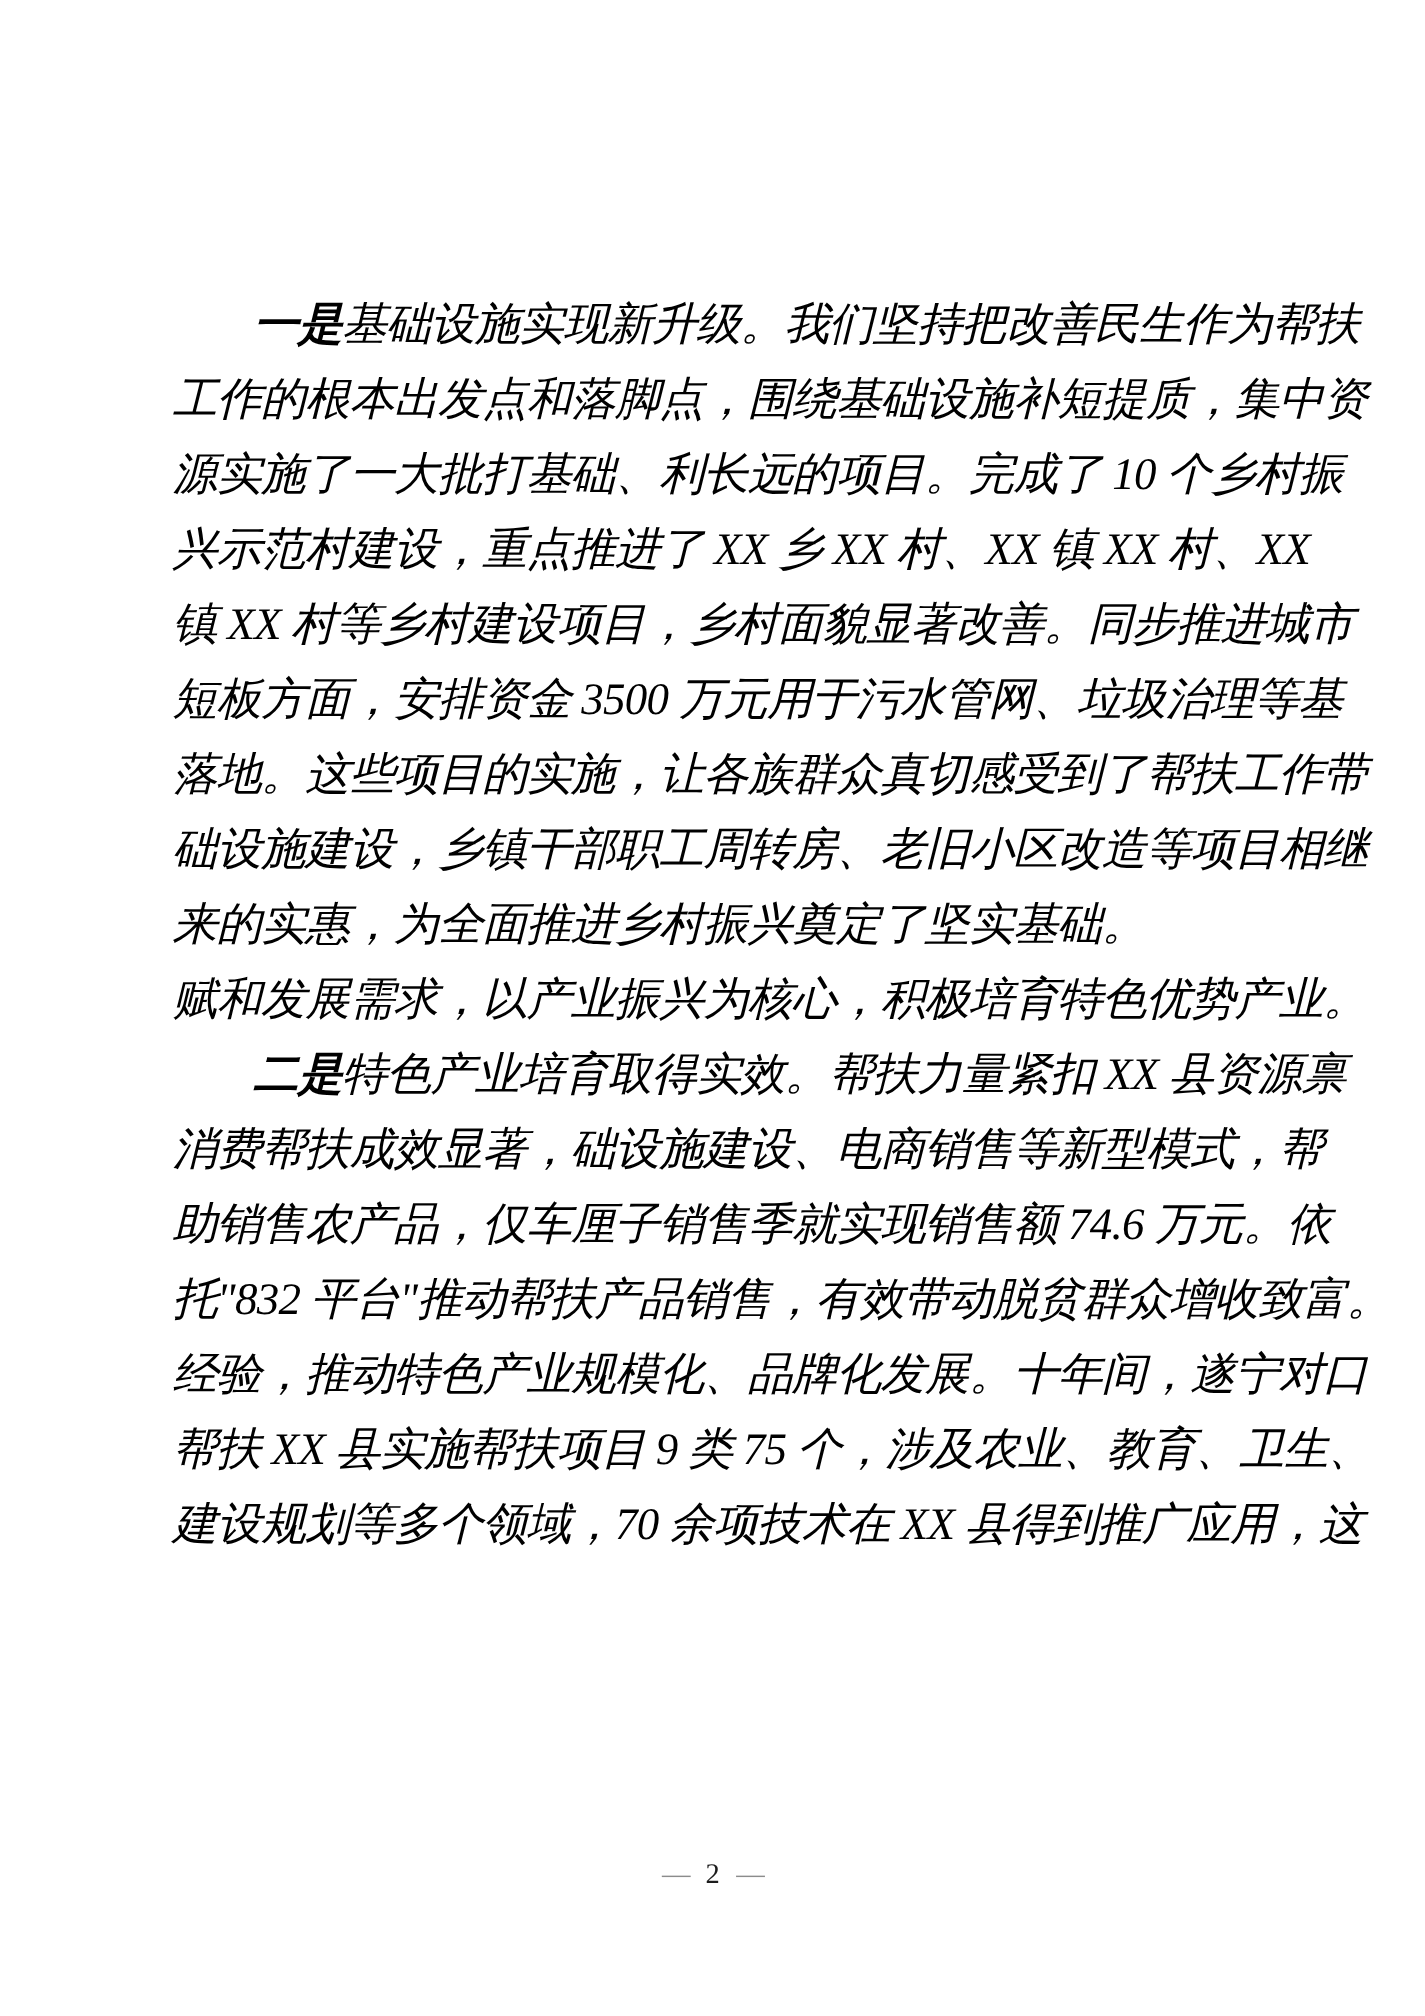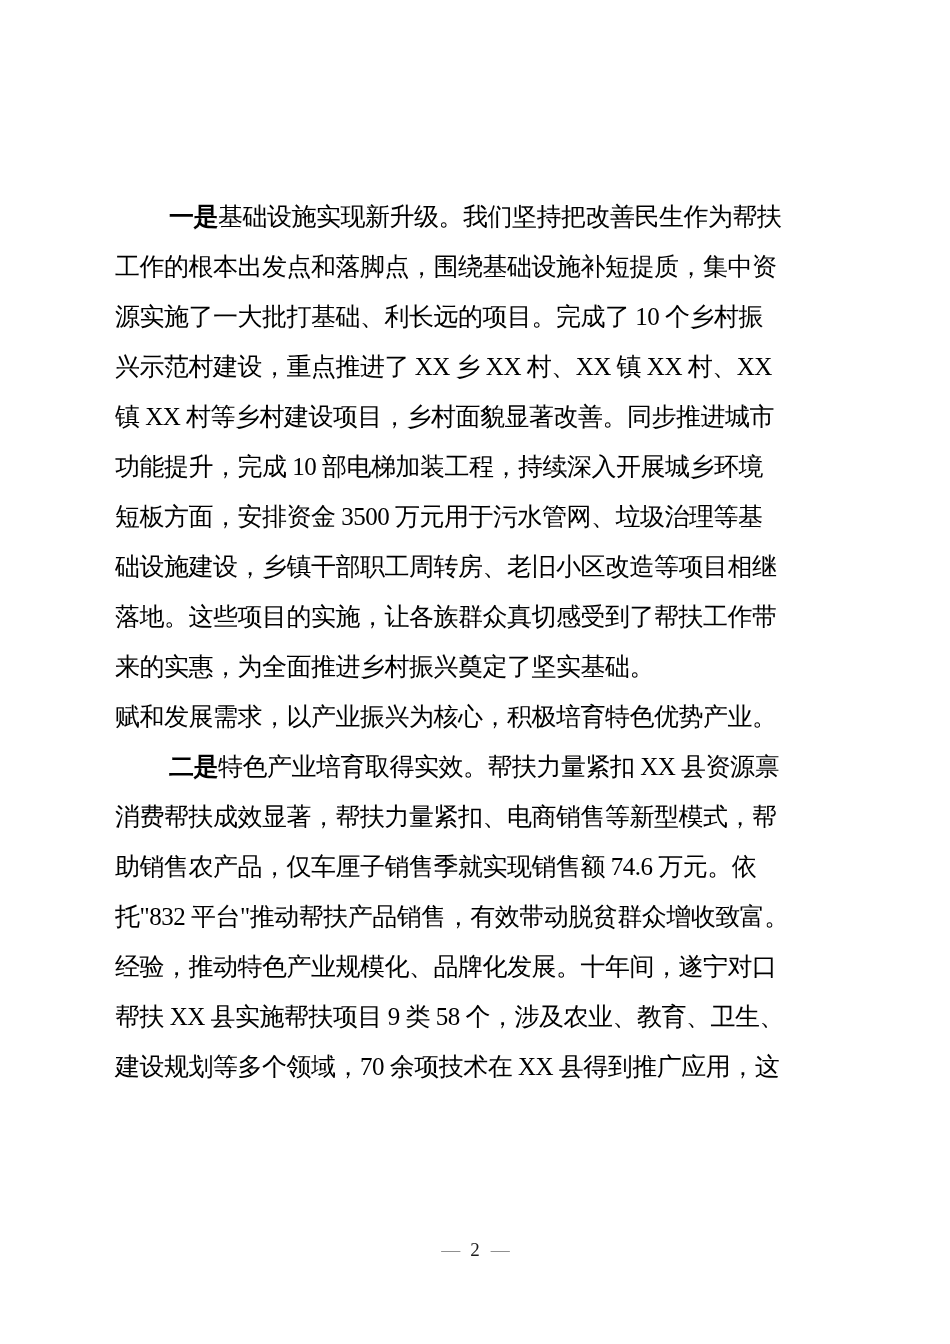--- a/index.html
+++ b/index.html
@@ -29,23 +29,24 @@
     top: 192px;
     width: 716px;
   }
   .para {
     margin: 0;
     padding: 0;
   }
   .text-line {
     height: 50px;
     line-height: 50px;
-    font-size: 25px;
+    font-size: 30px;
     white-space: nowrap;
     letter-spacing: -0.5px;
+    font-style: italic;
   }
   .first-line {
     text-indent: 54px;
   }
   .lead {
     font-weight: bold;
   }
   .footer {
     position: absolute;
     left: 0;
@@ -69,34 +70,33 @@
 
 <div class="page">
 
   <div class="content" id="content">
       <div class="para">
         <div class="text-line first-line"><span class="lead">一是</span><span>基础设施实现新升级。我们坚持把改善民生作为帮扶</span></div>
         <div class="text-line">工作的根本出发点和落脚点，围绕基础设施补短提质，集中资</div>
         <div class="text-line">源实施了一大批打基础、利长远的项目。完成了 10 个乡村振</div>
         <div class="text-line">兴示范村建设，重点推进了 XX 乡 XX 村、XX 镇 XX 村、XX</div>
         <div class="text-line">镇 XX 村等乡村建设项目，乡村面貌显著改善。同步推进城市</div>
-        <div class="text-line">功能提升，完成 10 部电梯加装工程，持续深入开展城乡环境</div>
         <div class="text-line">短板方面，安排资金 3500 万元用于污水管网、垃圾治理等基</div>
+        <div class="text-line">落地。这些项目的实施，让各族群众真切感受到了帮扶工作带</div>
         <div class="text-line">础设施建设，乡镇干部职工周转房、老旧小区改造等项目相继</div>
-        <div class="text-line">落地。这些项目的实施，让各族群众真切感受到了帮扶工作带</div>
         <div class="text-line">来的实惠，为全面推进乡村振兴奠定了坚实基础。</div>
       </div>
       <div class="para">
         <div class="text-line">赋和发展需求，以产业振兴为核心，积极培育特色优势产业。</div>
         <div class="text-line first-line"><span class="lead">二是</span><span>特色产业培育取得实效。帮扶力量紧扣 XX 县资源禀</span></div>
-        <div class="text-line">消费帮扶成效显著，帮扶力量紧扣、电商销售等新型模式，帮</div>
+        <div class="text-line">消费帮扶成效显著，础设施建设、电商销售等新型模式，帮</div>
         <div class="text-line">助销售农产品，仅车厘子销售季就实现销售额 74.6 万元。依</div>
         <div class="text-line">托"832 平台"推动帮扶产品销售，有效带动脱贫群众增收致富。</div>
         <div class="text-line">经验，推动特色产业规模化、品牌化发展。十年间，遂宁对口</div>
-        <div class="text-line">帮扶 XX 县实施帮扶项目 9 类 58 个，涉及农业、教育、卫生、</div>
+        <div class="text-line">帮扶 XX 县实施帮扶项目 9 类 75 个，涉及农业、教育、卫生、</div>
         <div class="text-line">建设规划等多个领域，70 余项技术在 XX 县得到推广应用，这</div>
       </div>
     </div>
 
   <div class="footer">
     <span class="dash">—</span><span class="num">2</span><span class="dash">—</span>
   </div>
 
 </div>
 

